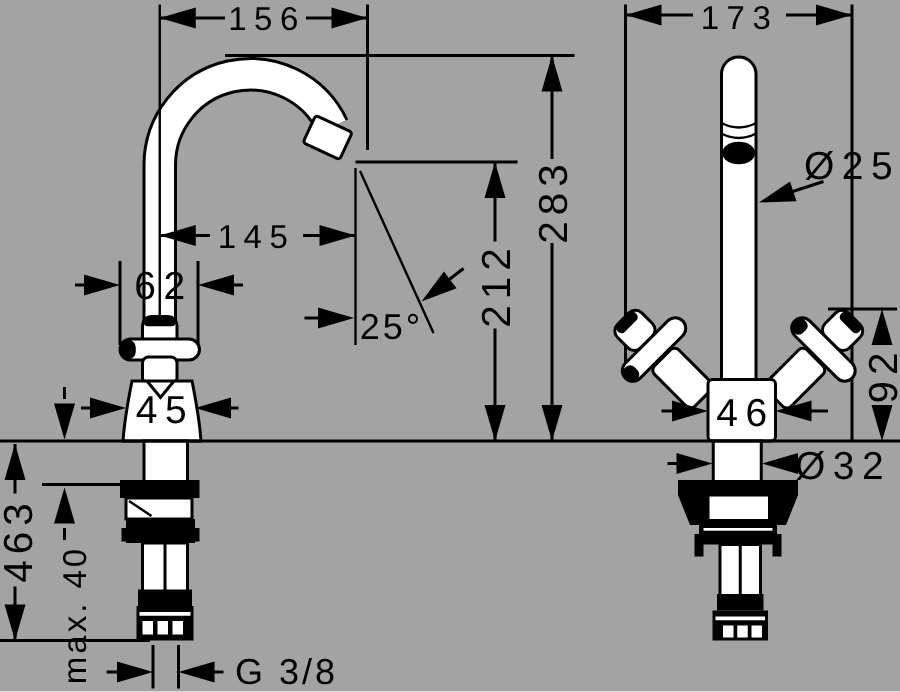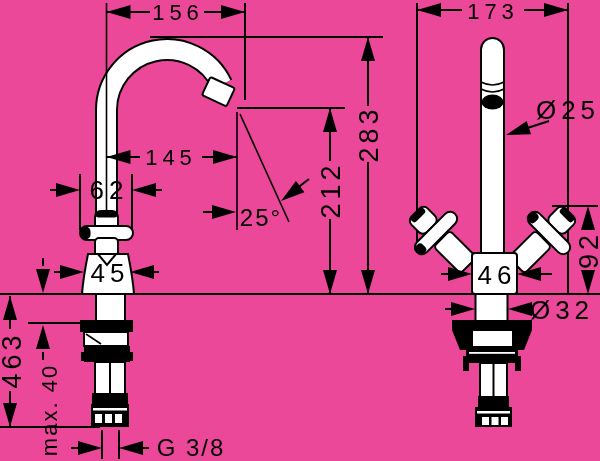--- a/index.html
+++ b/index.html
@@ -1,16 +1,16 @@
 <!DOCTYPE html>
 <html><head>
 <meta charset="utf-8">
 <style>
   html,body{margin:0;padding:0;background:#fff;}
-  #stage{width:600px;height:461px;background:#ec4899;position:relative;overflow:hidden;}
+  #stage{width:600px;height:461px;background:#a3a3a3;position:relative;overflow:hidden;}
   svg{display:block;}
   text{font-family:"Liberation Sans","DejaVu Sans",sans-serif;fill:#000;}
   .dim-h{font-size:22px;letter-spacing:5px;}
   .dim-b{font-size:26px;letter-spacing:5px;}
   .dim-v{font-size:27px;letter-spacing:4px;}
   .dim-s{font-size:22px;letter-spacing:2px;}
   .ln{stroke:#000;stroke-width:2;fill:none;}
   .ln-thin{stroke:#000;stroke-width:1.6;fill:none;}
   .wh{fill:#fff;stroke:#000;stroke-width:2;}
   .bk{fill:#000;stroke:none;}

